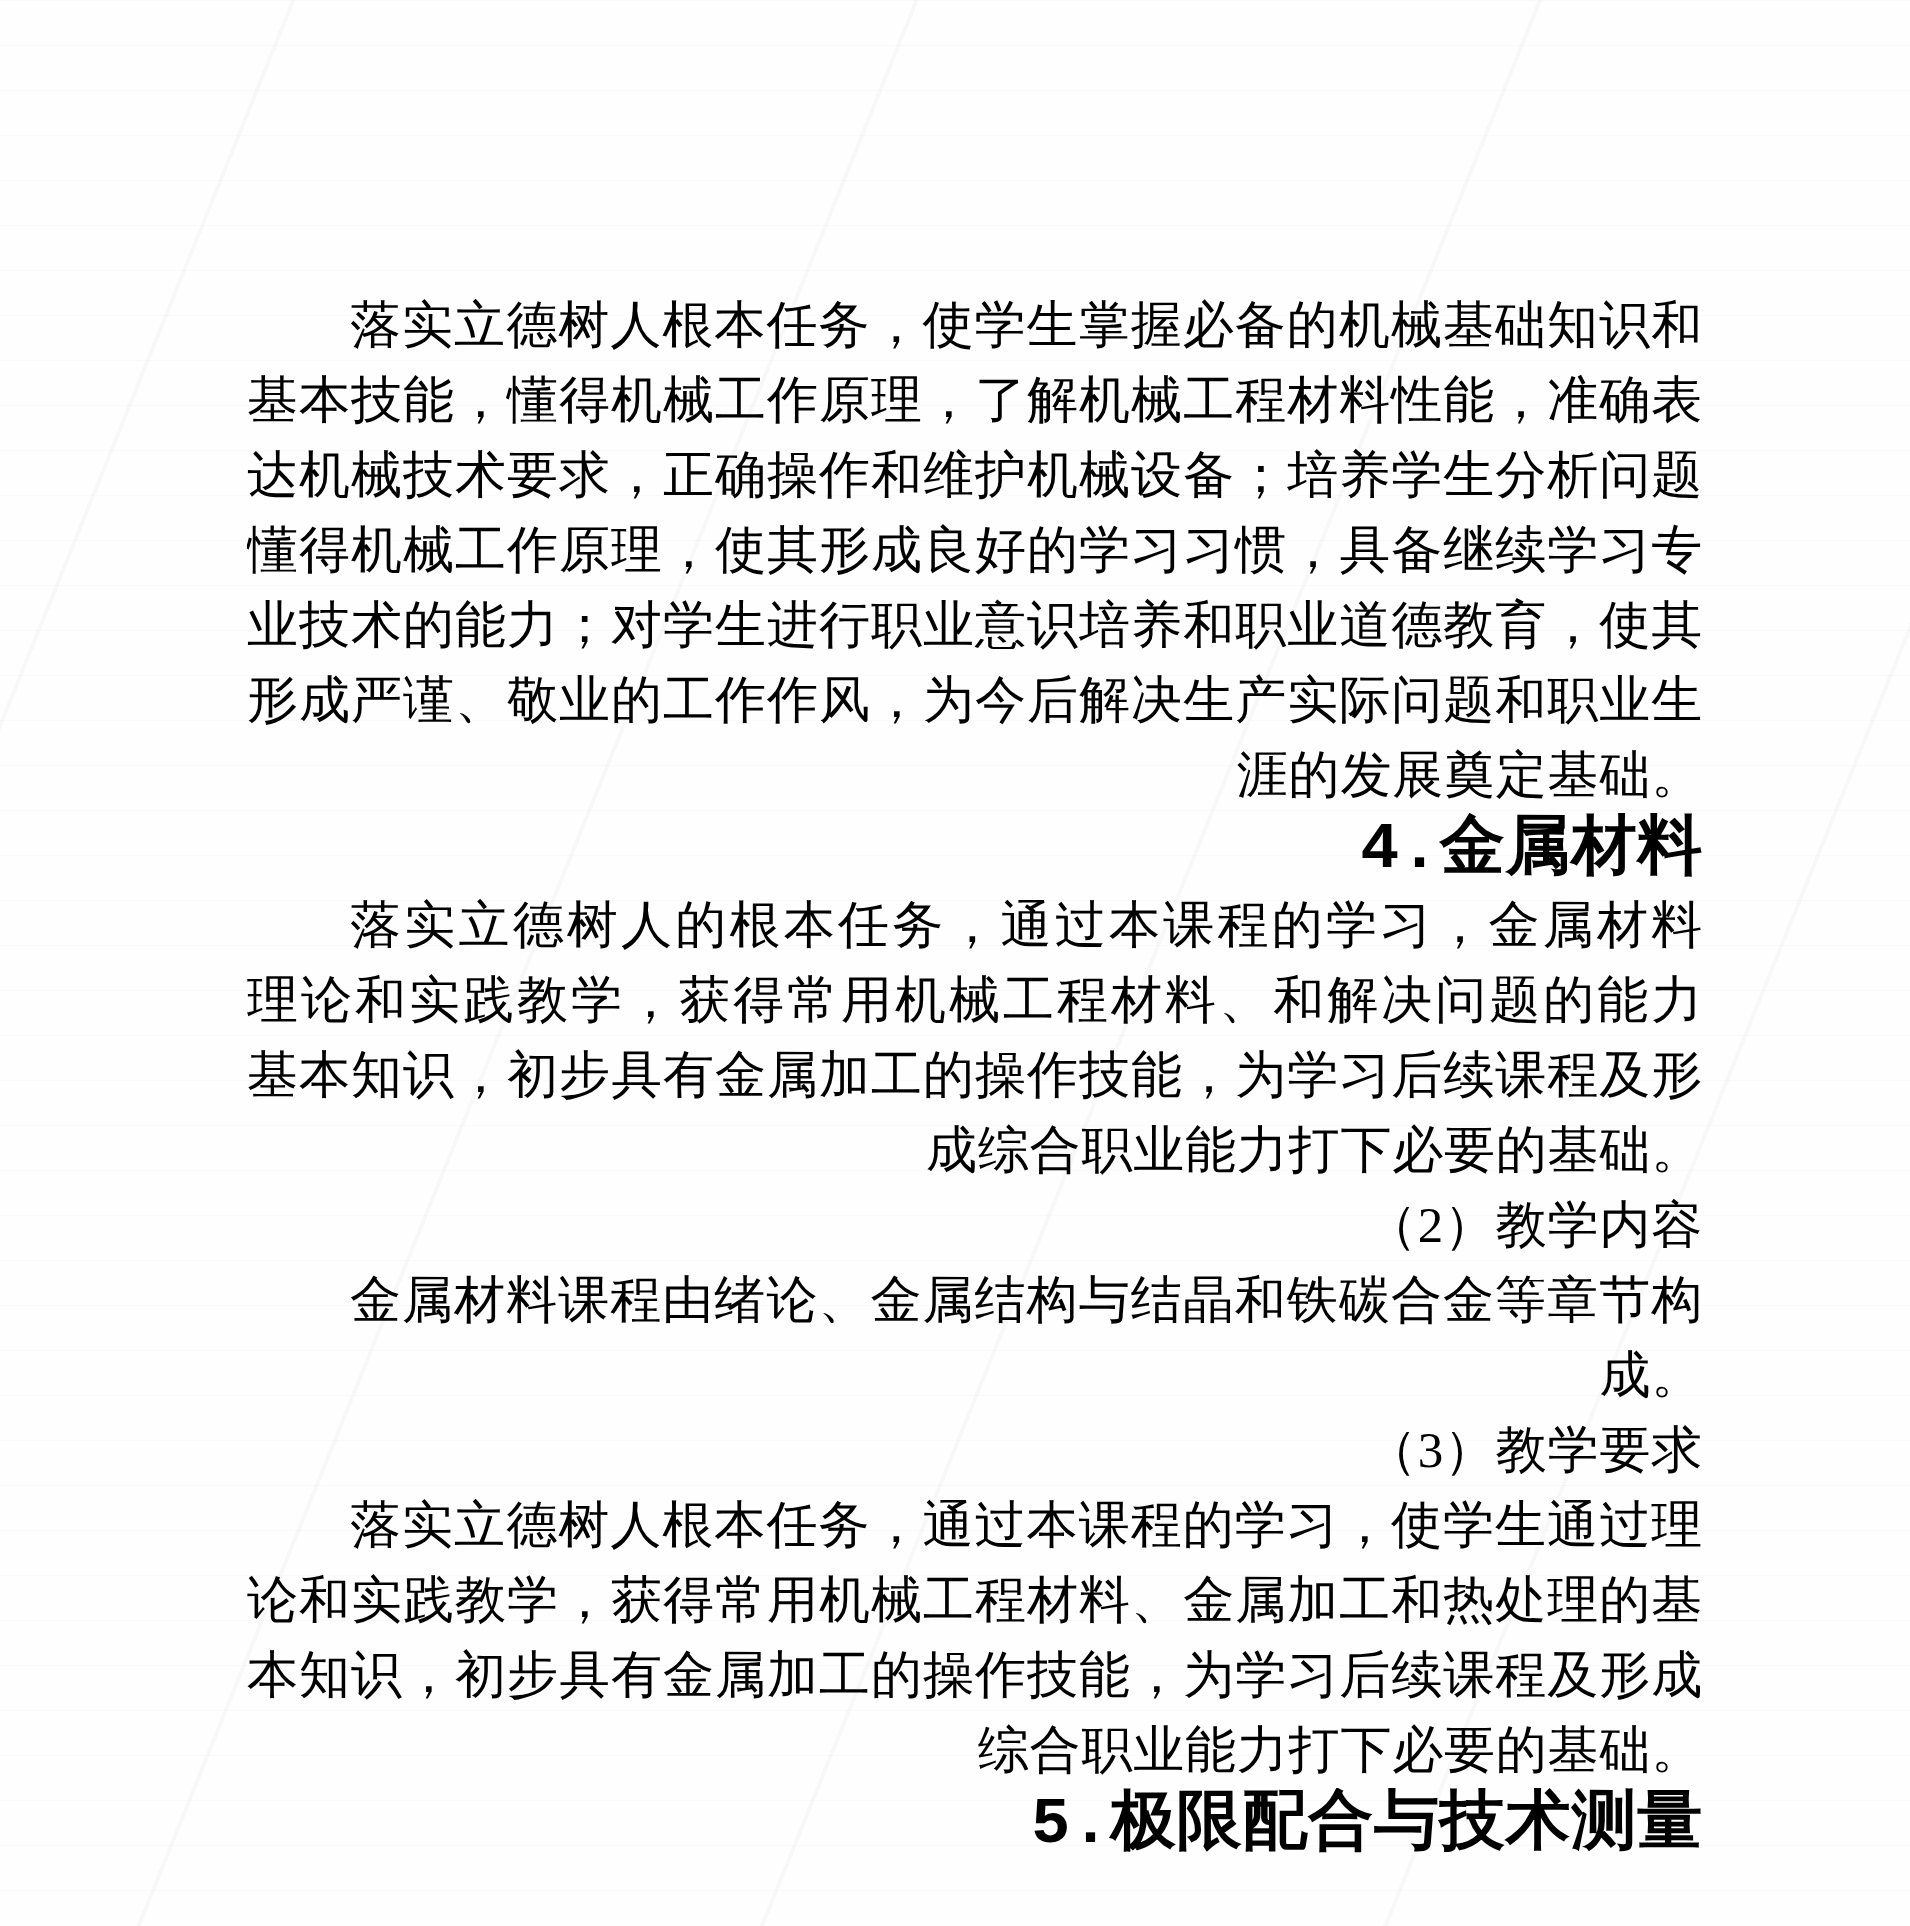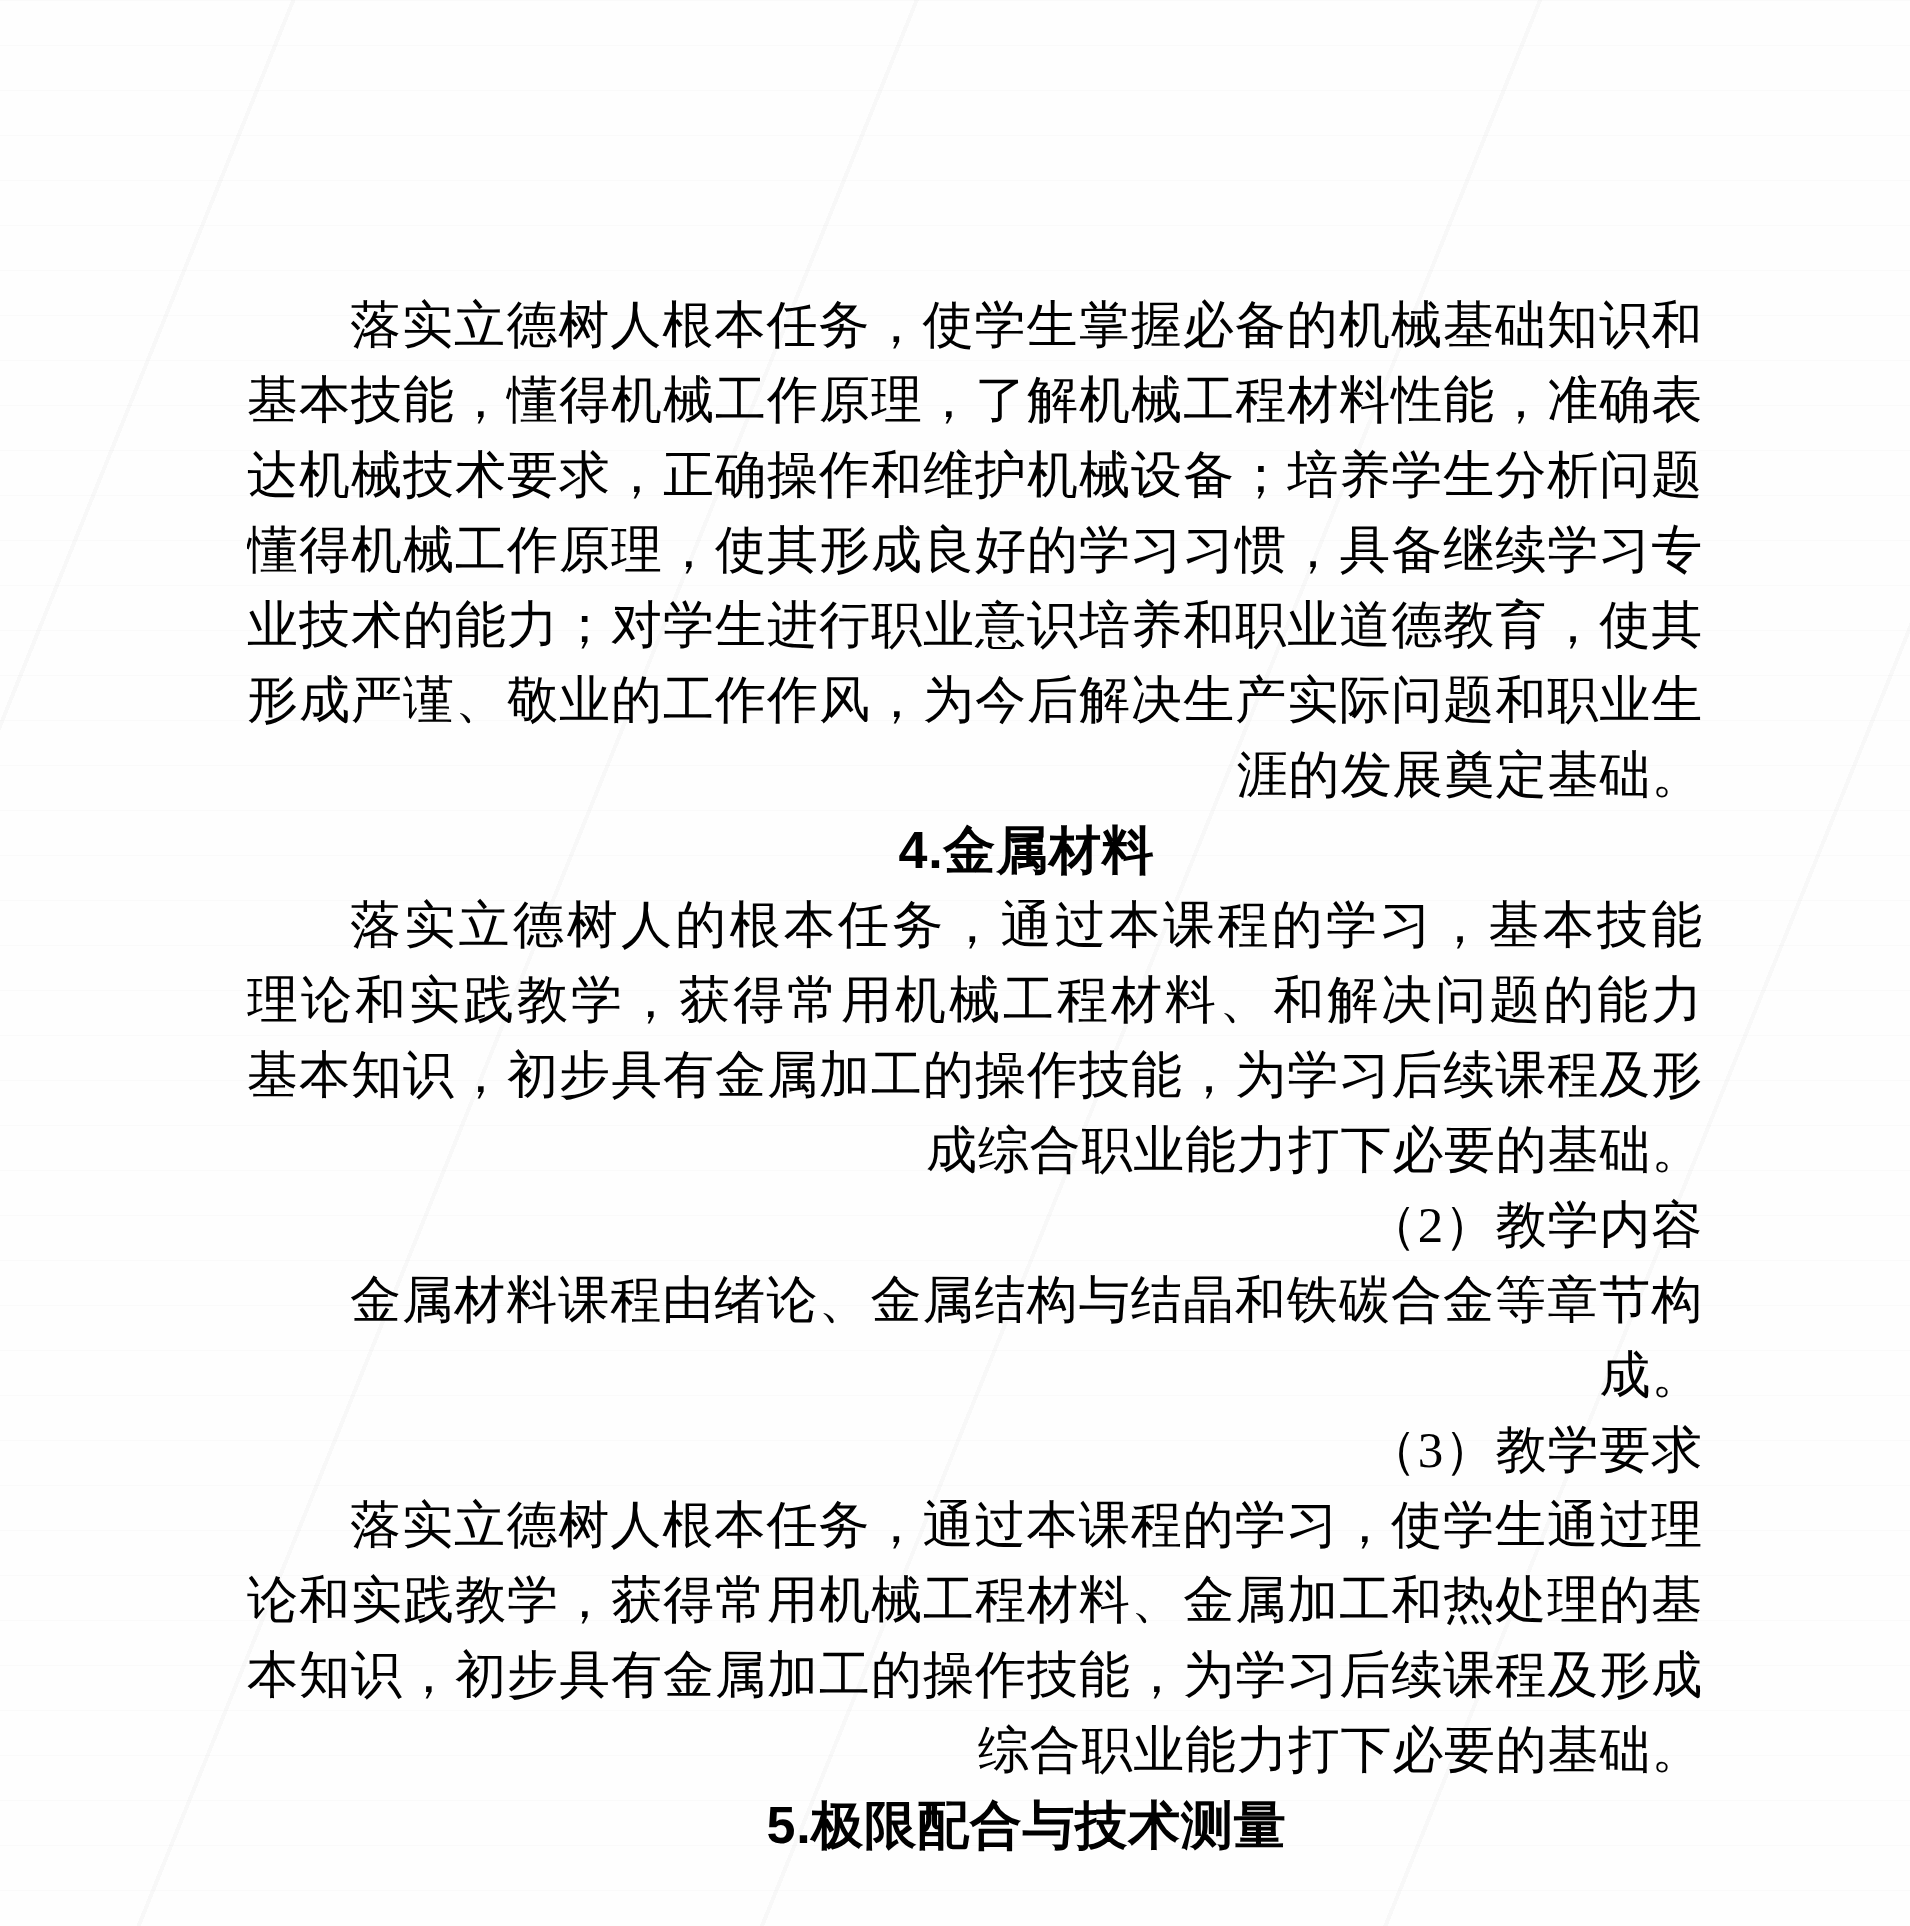--- a/index.html
+++ b/index.html
@@ -62,45 +62,45 @@
   }
   .line.full {
     text-align: justify;
     text-align-last: justify;
     text-justify: inter-character;
   }
   .line.indent {
     text-indent: 103px;
   }
   .line.heading {
-    font-family: Liberation Sans, sans-serif;
+    font-family: Liberation Mono, monospace;
     font-weight: bold;
-    font-size: 52px;
-    text-align: center;
+    font-size: 65px;
+    text-align: right;
     text-align-last: auto;
   }
 </style>
 </head>
 <body>
 
 <div class="page">
   <div class="scan-texture-h"></div>
   <div class="scan-texture-d"></div>
 
   <div class="content">
     <div class="line full indent">落实立德树人根本任务，使学生掌握必备的机械基础知识和</div>
     <div class="line full">基本技能，懂得机械工作原理，了解机械工程材料性能，准确表</div>
     <div class="line full">达机械技术要求，正确操作和维护机械设备；培养学生分析问题</div>
     <div class="line full">懂得机械工作原理，使其形成良好的学习习惯，具备继续学习专</div>
     <div class="line full">业技术的能力；对学生进行职业意识培养和职业道德教育，使其</div>
     <div class="line full">形成严谨、敬业的工作作风，为今后解决生产实际问题和职业生</div>
     <div class="line">涯的发展奠定基础。</div>
 
     <div class="line heading indent">4.金属材料</div>
-    <div class="line full indent">落实立德树人的根本任务，通过本课程的学习，基本技能</div>
+    <div class="line full indent">落实立德树人的根本任务，通过本课程的学习，金属材料</div>
     <div class="line full">理论和实践教学，获得常用机械工程材料、和解决问题的能力</div>
     <div class="line full">基本知识，初步具有金属加工的操作技能，为学习后续课程及形</div>
     <div class="line">成综合职业能力打下必要的基础。</div>
     <div class="line indent">（2）教学内容</div>
     <div class="line full indent">金属材料课程由绪论、金属结构与结晶和铁碳合金等章节构</div>
     <div class="line">成。</div>
     <div class="line indent">（3）教学要求</div>
     <div class="line full indent">落实立德树人根本任务，通过本课程的学习，使学生通过理</div>
     <div class="line full">论和实践教学，获得常用机械工程材料、金属加工和热处理的基</div>
     <div class="line full">本知识，初步具有金属加工的操作技能，为学习后续课程及形成</div>

